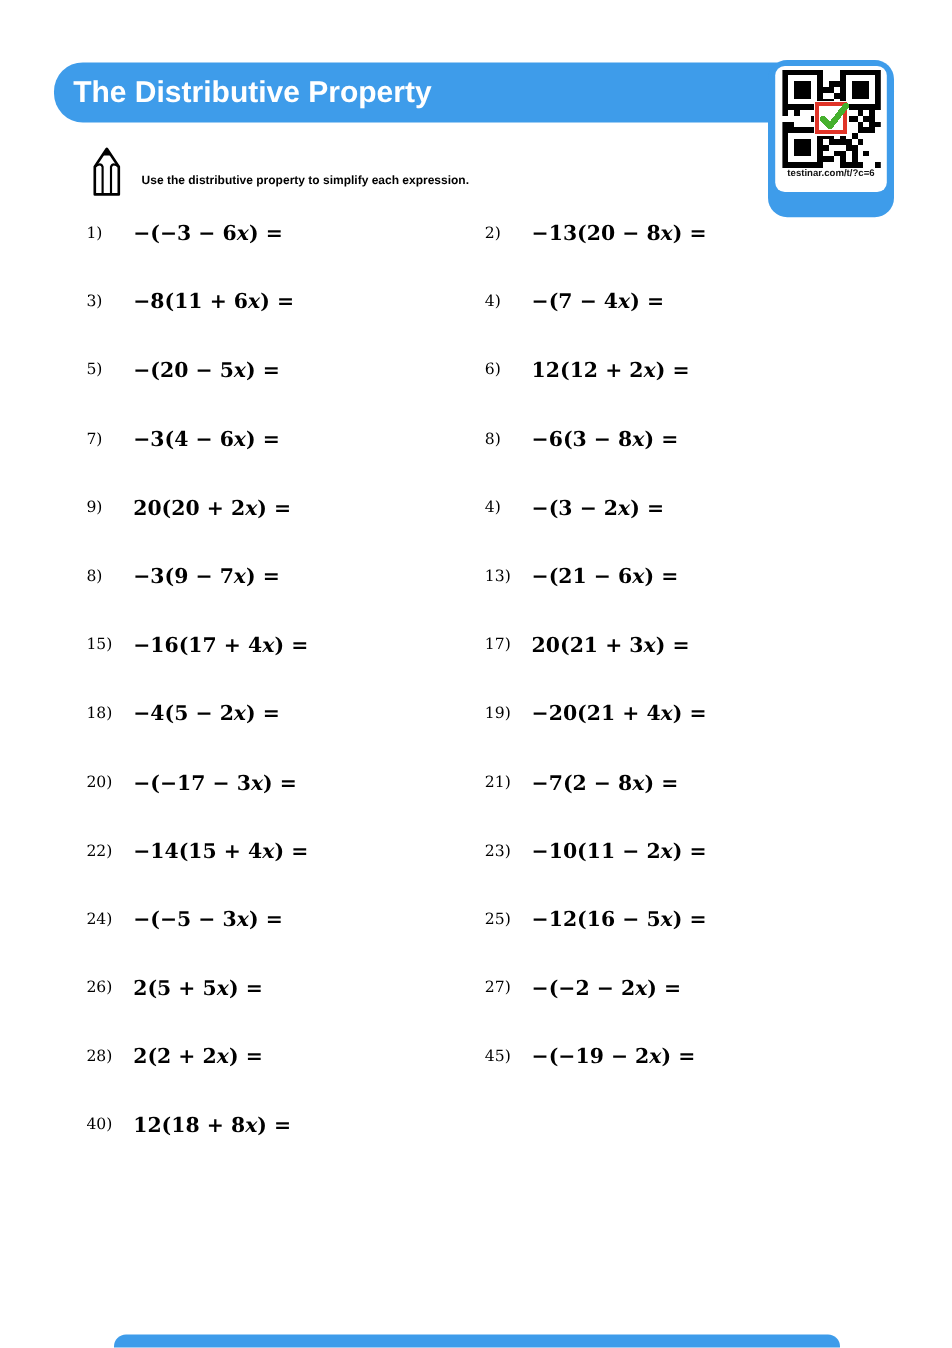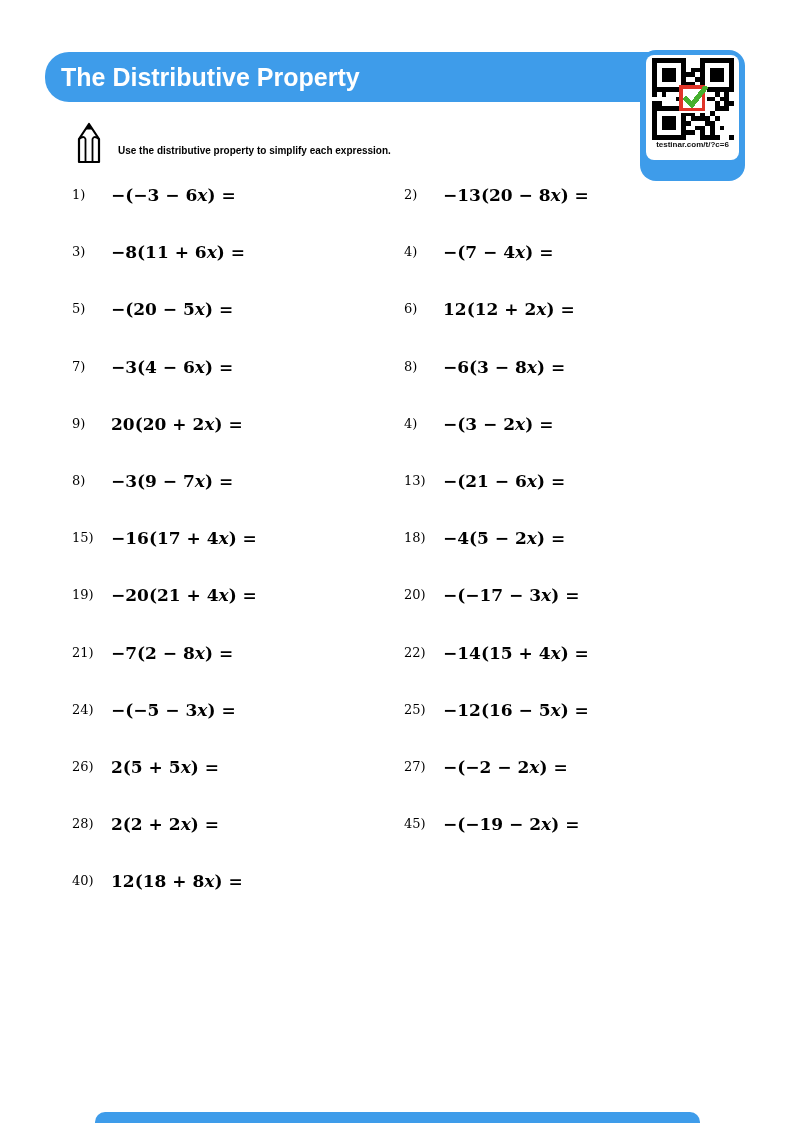--- a/index.html
+++ b/index.html
@@ -206,40 +206,48 @@
     </div>
     <div class="problem">
       <span class="pnum">13)</span>
       <span class="pexpr">−(21 − 6<i>x</i>) =</span>
     </div>
     <div class="problem">
       <span class="pnum">15)</span>
       <span class="pexpr">−16(17 + 4<i>x</i>) =</span>
     </div>
     <div class="problem">
+      <span class="pnum">17)</span>
+      <span class="pexpr">20(21 + 3<i>x</i>) =</span>
+    </div>
+    <div class="problem">
       <span class="pnum">18)</span>
       <span class="pexpr">−4(5 − 2<i>x</i>) =</span>
     </div>
     <div class="problem">
       <span class="pnum">19)</span>
       <span class="pexpr">−20(21 + 4<i>x</i>) =</span>
     </div>
     <div class="problem">
       <span class="pnum">20)</span>
       <span class="pexpr">−(−17 − 3<i>x</i>) =</span>
     </div>
     <div class="problem">
       <span class="pnum">21)</span>
       <span class="pexpr">−7(2 − 8<i>x</i>) =</span>
     </div>
     <div class="problem">
       <span class="pnum">22)</span>
       <span class="pexpr">−14(15 + 4<i>x</i>) =</span>
     </div>
     <div class="problem">
+      <span class="pnum">23)</span>
+      <span class="pexpr">−10(11 − 2<i>x</i>) =</span>
+    </div>
+    <div class="problem">
       <span class="pnum">24)</span>
       <span class="pexpr">−(−5 − 3<i>x</i>) =</span>
     </div>
     <div class="problem">
       <span class="pnum">25)</span>
       <span class="pexpr">−12(16 − 5<i>x</i>) =</span>
     </div>
     <div class="problem">
       <span class="pnum">26)</span>
       <span class="pexpr">2(5 + 5<i>x</i>) =</span>

